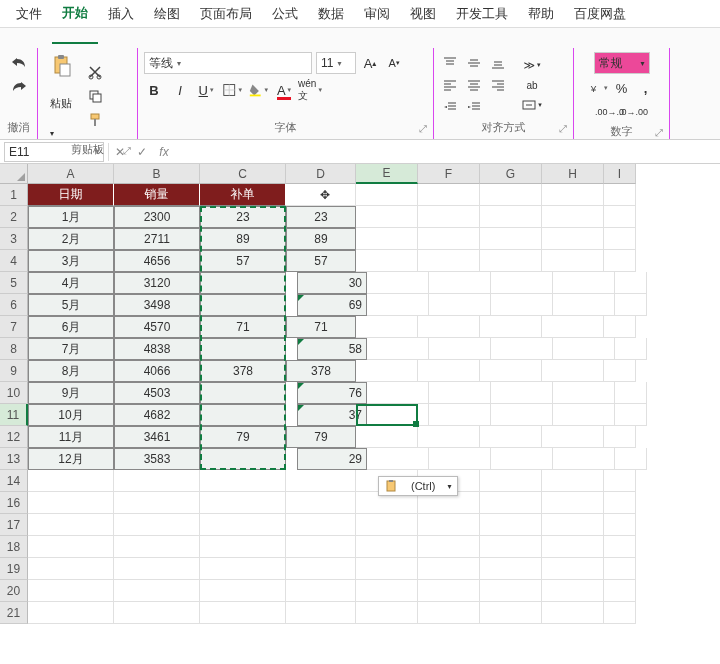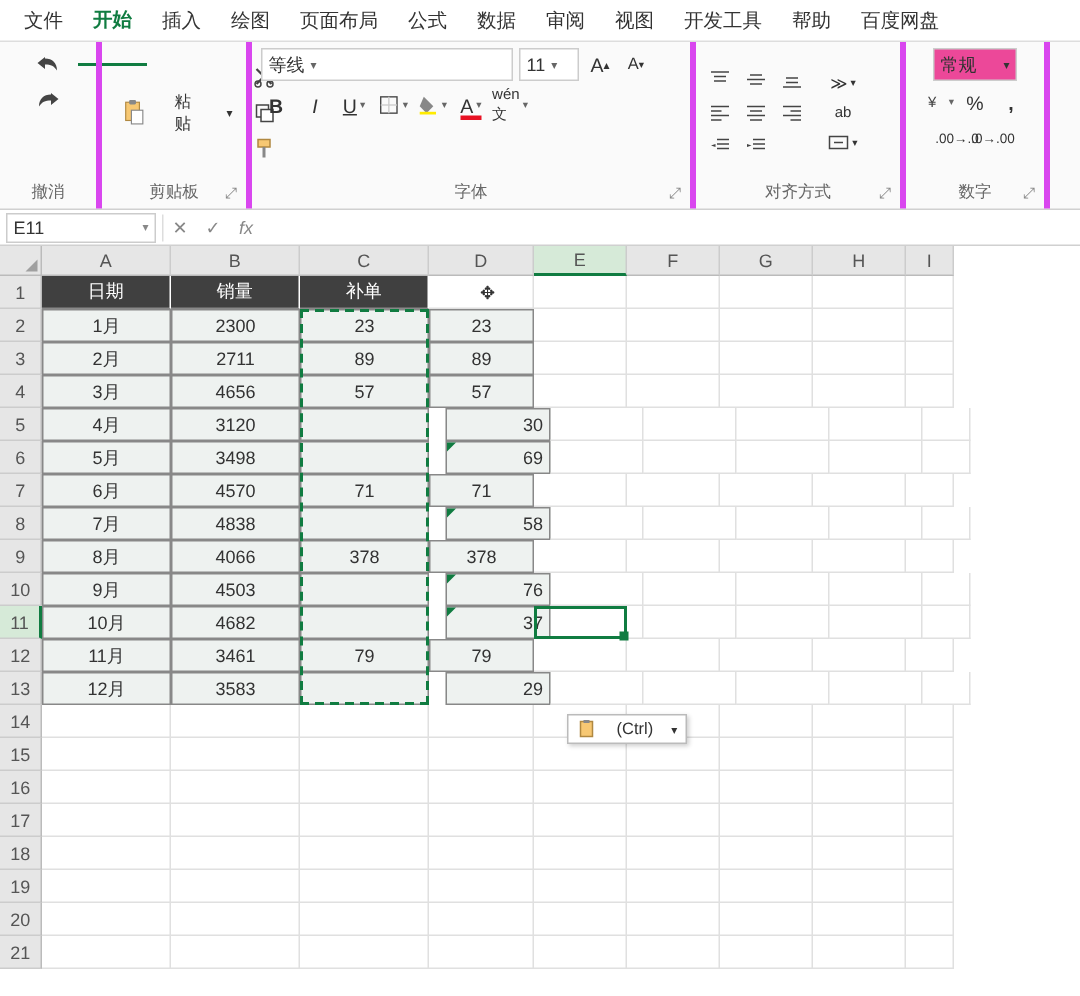--- a/index.html
+++ b/index.html
@@ -5,25 +5,25 @@
 * { box-sizing: border-box; margin: 0; padding: 0; font-family: "Microsoft YaHei", sans-serif; }
 body { background: #fff; width: 720px; height: 664px; overflow: hidden; font-size: 12px; color: #333; }
 
 
 .tabs { display: flex; align-items: center; height: 28px; padding: 0 6px; border-bottom: 1px solid #ddd; }
 .tab { padding: 20px 10px; font-size: 13px; cursor: pointer; }
 .tab.active { color: #107c41; border-bottom: 2px solid #107c41; font-weight: 600; }
 
 
 .ribbon { display: flex; height: 112px; background: #fafafa; border-bottom: 1px solid #d0d0d0; }
-.group { display: flex; flex-direction: column; padding: 4px 6px; border-right: 4px solid #d946ef; justify-content: space-between; }
+.group { display: flex; flex-direction: column; padding: 4px 6px; border-right: 1px solid #d946ef; justify-content: space-between; margin-top: 20px; }
 .group-body { display: flex; align-items: center; gap: 4px; flex: 1; }
 .group-label { font-size: 11px; color: #666; text-align: center; padding-top: 2px; position: relative; }
 .group-label .launcher { position: absolute; right: 0; bottom: 0; font-size: 10px; color: #888; }
-.big-btn { display: flex; flex-direction: row; align-items: center; justify-content: center; padding: 2px 6px; cursor: pointer; gap: 18px; }
+.big-btn { display: flex; flex-direction: column; justify-content: center; padding: 2px 6px; cursor: pointer; gap: 18px; }
 .big-btn svg { width: 24px; height: 24px; }
 .big-btn span { font-size: 11px; }
 .vstack { display: flex; flex-direction: column; gap: 2px; }
 .small-btn { width: 22px; height: 22px; display: flex; align-items: center; justify-content: center; cursor: pointer; }
 .small-btn svg { width: 16px; height: 16px; }
 
 
 .font-row1 { display: flex; align-items: center; gap: 4px; margin-bottom: 6px; }
 .font-sel { border: 1px solid #ccc; background: #fff; height: 22px; display: flex; align-items: center; padding: 0 4px; font-size: 12px; }
 .font-sel .dd { margin-left: 4px; font-size: 8px; color: #666; }
@@ -55,21 +55,21 @@
 .corner { width: 28px; height: 20px; background: #e6e6e6; border-right: 1px solid #bbb; border-bottom: 1px solid #bbb; position: relative; }
 .corner::after { content: ""; position: absolute; right: 2px; bottom: 2px; border-left: 8px solid transparent; border-bottom: 8px solid #a0a0a0; }
 .colhdrs { display: flex; }
 .colhdr { height: 20px; background: #e6e6e6; border-right: 1px solid #ccc; border-bottom: 1px solid #bbb; display: flex; align-items: center; justify-content: center; font-size: 12px; color: #555; }
 .colhdr.sel { background: #d6ead8; border-bottom: 2px solid #107c41; }
 .rows { }
 .row { display: flex; }
 .rowhdr { width: 28px; height: 22px; background: #e6e6e6; border-right: 1px solid #bbb; border-bottom: 1px solid #ccc; display: flex; align-items: center; justify-content: center; font-size: 12px; color: #555; }
 .rowhdr.sel { background: #d6ead8; border-right: 2px solid #107c41; }
 .cell { height: 22px; border-right: 1px solid #e0e0e0; border-bottom: 1px solid #e0e0e0; display: flex; align-items: center; padding: 0 4px; font-size: 12px; position: relative; }
-.cell.hdr { background: #404040; color: #fff; font-weight: 500; justify-content: center; border-right: 1px solid #fff; border-bottom: 1px solid #888; }
+.cell.hdr { background: #7f1d1d; color: #fff; font-weight: 500; justify-content: center; border-right: 1px solid #fff; border-bottom: 1px solid #888; }
 .cell.data { background: #eef2f0; border: 1px solid #888; justify-content: center; }
 .cell.d-right { justify-content: flex-end; border: 1px solid #888; background: #eef2f0; }
 .cell.num { justify-content: flex-end; margin-left: 11px; }
 
 
 .marching-col { position: absolute; border: 2px dashed #107c41; pointer-events: none; }
 
 
 .active-cell { position: absolute; border: 2px solid #107c41; pointer-events: none; z-index: 5; }
 .active-cell::after { content: ""; position: absolute; right: -3px; bottom: -3px; width: 6px; height: 6px; background: #107c41; }
@@ -100,21 +100,21 @@
   <div class="tab">数据</div>
   <div class="tab">审阅</div>
   <div class="tab">视图</div>
   <div class="tab">开发工具</div>
   <div class="tab">帮助</div>
   <div class="tab">百度网盘</div>
 </div>
 
 <div class="ribbon">
 
-  <div class="group" style="width:68px">
+  <div class="group" style="width:38px">
     <div class="group-body vstack" style="align-items:center">
       <div class="small-btn">
           <svg viewBox="0 0 16 16">
             <path d="M6 3 1 7l5 4V8c4 0 6 1 8 4 0-5-3-8-8-8V3z" fill="#444"></path>
           </svg>
         </div>
       <div class="small-btn">
           <svg viewBox="0 0 16 16">
             <path d="M10 3l5 4-5 4V8C6 8 4 9 2 12c0-5 3-8 8-8V3z" fill="#444"></path>
           </svg>
@@ -517,32 +517,20 @@
         <div class="cell colB"></div>
         <div class="cell colC"></div>
         <div class="cell colD"></div>
         <div class="cell colE"></div>
         <div class="cell colF"></div>
         <div class="cell colG"></div>
         <div class="cell colH"></div>
         <div class="cell colI"></div>
       </div>
       <div class="row">
-        <div class="rowhdr">15</div>
-        <div class="cell colA"></div>
-        <div class="cell colB"></div>
-        <div class="cell colC"></div>
-        <div class="cell colD"></div>
-        <div class="cell colE"></div>
-        <div class="cell colF"></div>
-        <div class="cell colG"></div>
-        <div class="cell colH"></div>
-        <div class="cell colI"></div>
-      </div>
-      <div class="row">
         <div class="rowhdr">16</div>
         <div class="cell colA"></div>
         <div class="cell colB"></div>
         <div class="cell colC"></div>
         <div class="cell colD"></div>
         <div class="cell colE"></div>
         <div class="cell colF"></div>
         <div class="cell colG"></div>
         <div class="cell colH"></div>
         <div class="cell colI"></div>

